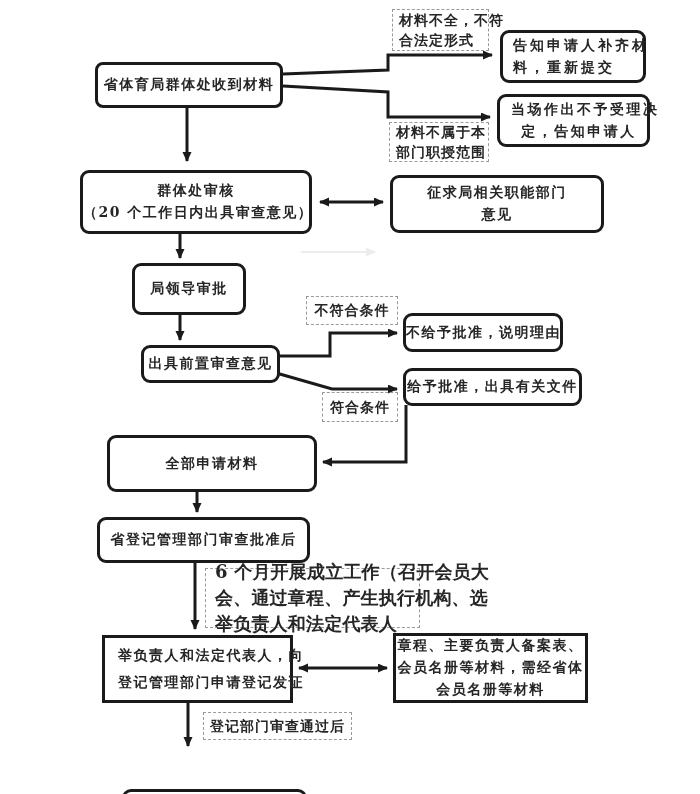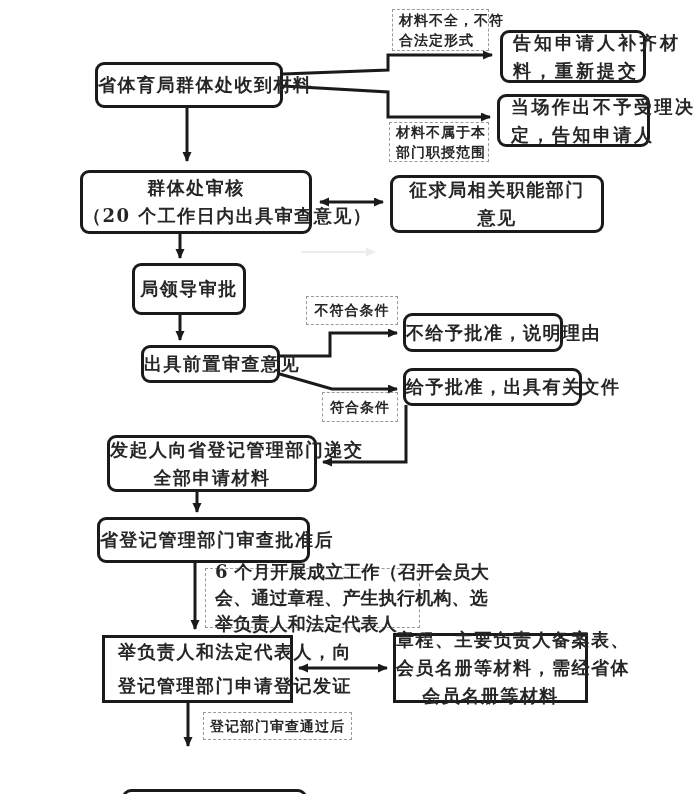--- a/index.html
+++ b/index.html
@@ -30,21 +30,21 @@
   .square  { border: 3.5px solid var(--line, #1a1a1a); border-radius: 0; }
   .dashed  {
     border: 1px dashed var(--dashed-border, #9a9a9a);
     background: transparent;
   }
   .tc { text-align: center; }
   .tl { text-align: left; }
   .node .ln {
     display: block;
     font-weight: bold;
-    font-size: 18px;
+    font-size: 14px;
     line-height: 1.55;
     letter-spacing: 1.5px;
     white-space: nowrap;
   }
   .dashed .ln { font-size: 14px; line-height: 1.45; letter-spacing: 1px; }
   .pad-sm { padding: 2px 6px; }
   .pad-md { padding: 3px 9px; }
   .sp2 .ln { letter-spacing: 2.5px; }
   .sp3 .ln { letter-spacing: 3px; }
   .six .ln { font-size: 18px; letter-spacing: 0.2px; }
@@ -74,21 +74,21 @@
     <path class="conn" d="M180,299 V340" marker-end="url(#ah)"></path>
     <path class="conn" d="M252,356 H330 V333 H397" marker-end="url(#ah)"></path>
     <path class="conn" d="M252,366 L332,389 H397" marker-end="url(#ah)"></path>
     <path class="conn" d="M406,405 V462 H323" marker-end="url(#ah)"></path>
     <path class="conn" d="M197,492 V512" marker-end="url(#ah)"></path>
     <path class="conn" d="M195,563 V629" marker-end="url(#ah)"></path>
     <path class="conn" d="M299,668 H387" marker-start="url(#ah)" marker-end="url(#ah)"></path>
     <path class="conn" d="M188,703 V746" marker-end="url(#ah)"></path>
   </svg>
 
-  <div class="node rounded tc" style="left:95px;top:62px;width:188px;height:46px;">
+  <div class="node rounded tc" style="left:95px;top:62px;width:188px;height:46px;border-radius:8px;">
     <span class="ln">省体育局群体处收到材料</span>
   </div>
 
   <div class="node dashed tl pad-sm" style="left:392px;top:9px;width:97px;height:42px;">
     <span class="ln">材料不全，不符</span>
     <span class="ln">合法定形式</span>
   </div>
 
   <div class="node rounded tl sp3" style="left:500px;top:30px;width:146px;height:53px;padding-left:10px;">
     <span class="ln">告知申请人补齐材</span>
@@ -133,21 +133,20 @@
 
   <div class="node dashed tc" style="left:322px;top:392px;width:76px;height:30px;">
     <span class="ln">符合条件</span>
   </div>
 
   <div class="node rounded tc" style="left:403px;top:368px;width:179px;height:38px;">
     <span class="ln">给予批准，出具有关文件</span>
   </div>
 
   <div class="node rounded tc" style="left:107px;top:435px;width:210px;height:57px;">
-    <span class="ln">发起人向省登记管理部门递交</span>
     <span class="ln">全部申请材料</span>
   </div>
 
   <div class="node rounded tc" style="left:97px;top:517px;width:213px;height:46px;">
     <span class="ln">省登记管理部门审查批准后</span>
   </div>
 
   <div class="node dashed tl pad-md six" style="left:205px;top:568px;width:215px;height:60px;">
     <span class="ln">6 个月开展成立工作（召开会员大</span>
     <span class="ln">会、通过章程、产生执行机构、选</span>

